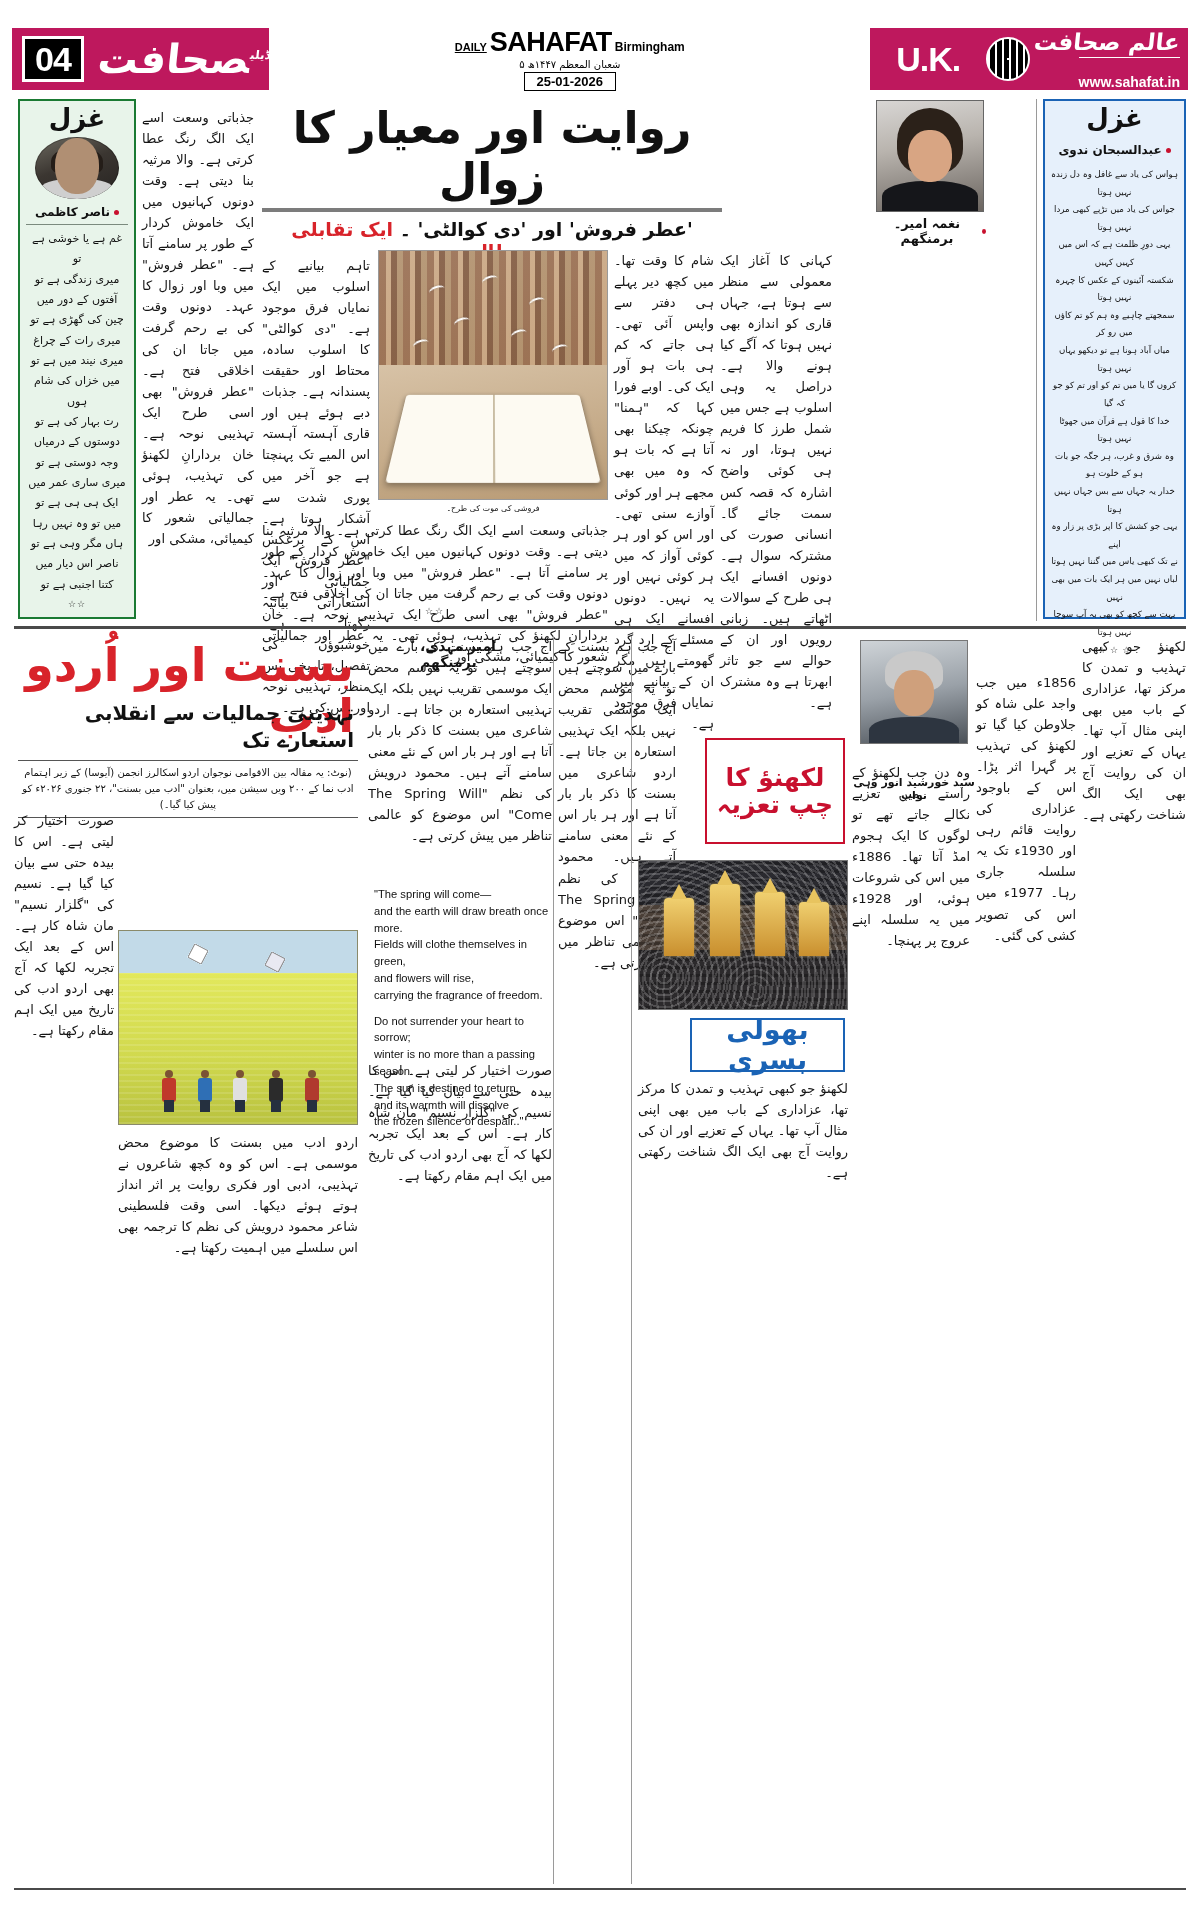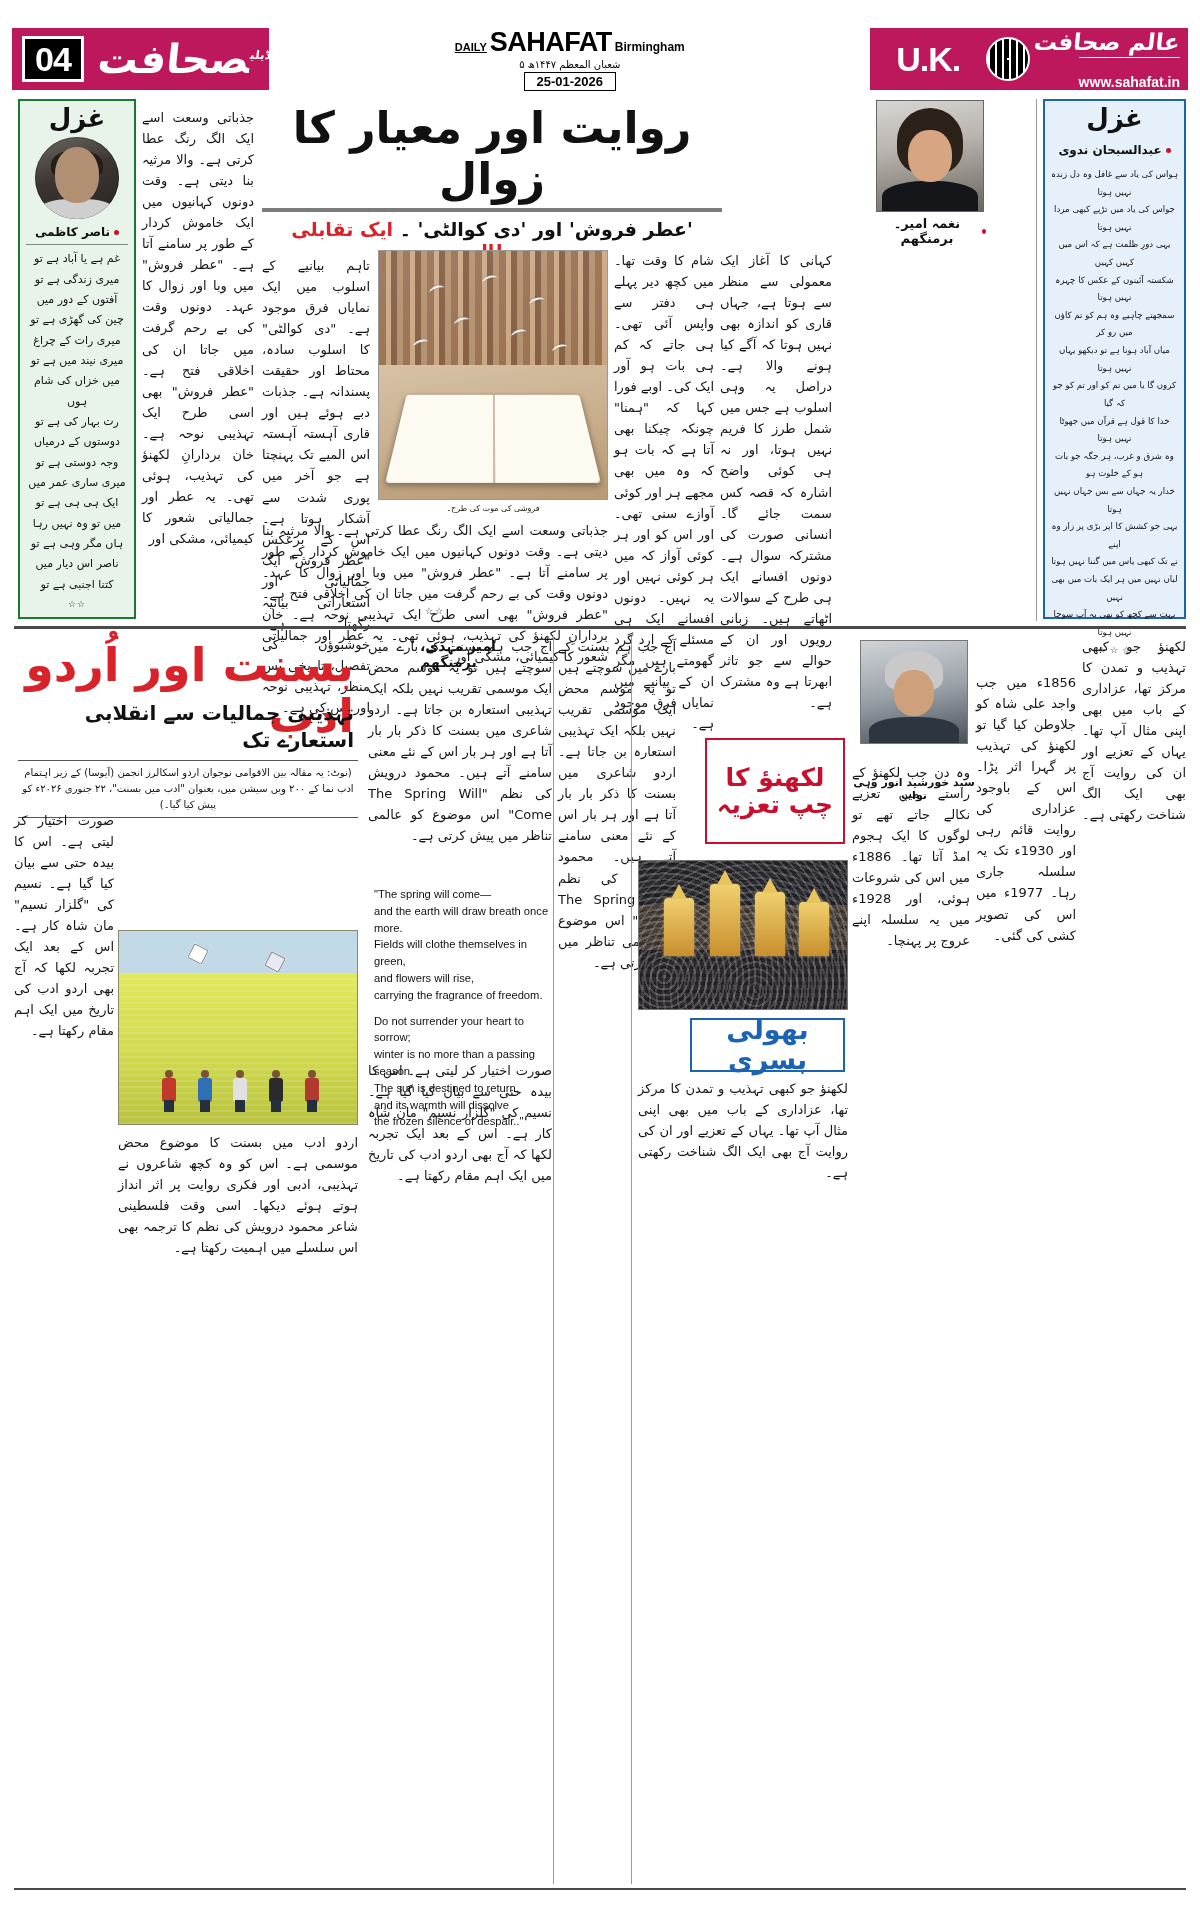--- a/index.html
+++ b/index.html
@@ -357,21 +357,21 @@
     <div class="body"></div>
       <div class="hair"></div>
       <div class="face"></div>
   </div>
   <div class="ghazal-author">
     <span class="bullet-red"></span>
     <span>ناصر کاظمی</span>
   </div>
   <div class="ghazal-rule"></div>
   <div class="ghazal-lines" id="gl-left">
-      <div>غم ہے یا آباد ہے تو</div>
+      <div>غم ہے یا خوشی ہے تو</div>
       <div>میری زندگی ہے تو</div>
       <div>آفتوں کے دور میں</div>
       <div>چین کی گھڑی ہے تو</div>
       <div>میری رات کے چراغ</div>
       <div>میری نیند میں ہے تو</div>
       <div>میں خزاں کی شام ہوں</div>
       <div>رت بہار کی ہے تو</div>
       <div>دوستوں کے درمیاں</div>
       <div>وجہ دوستی ہے تو</div>
       <div>میری ساری عمر میں</div>

